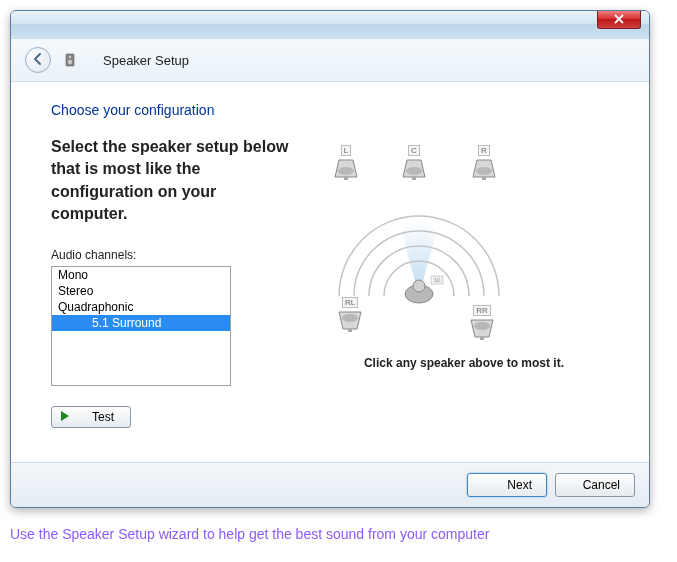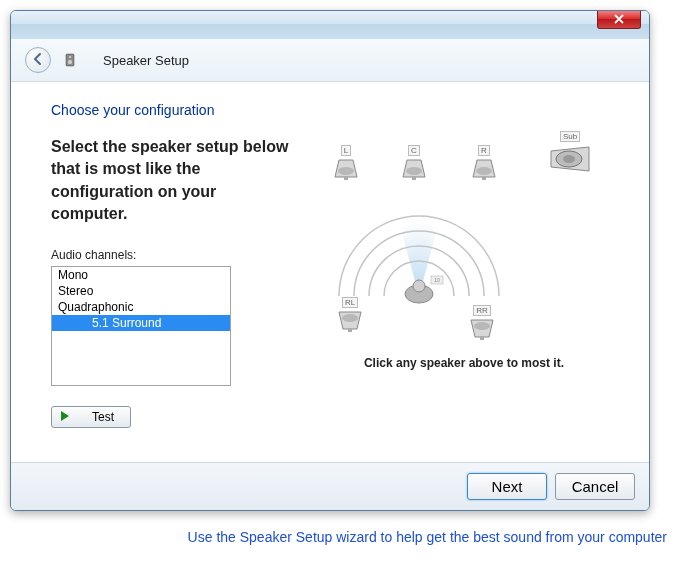--- a/index.html
+++ b/index.html
@@ -180,33 +180,32 @@
       display: flex;
       justify-content: flex-end;
       gap: 8px;
     }
     .wiz-btn {
       min-width: 80px;
       padding: 4px 14px;
       background: linear-gradient(to bottom, #fdfdfd, #e6ebf0);
       border: 1px solid #8a98a5;
       border-radius: 3px;
-      font-size: 15px;
-      cursor: pointer;
-      text-align: center;
+      font-size: 12px;
+      cursor: pointer;
+      text-align: right;
     }
     .wiz-btn.primary {
       border: 1px solid #3d87c7;
       box-shadow: 0 0 2px #6ab0e8;
     }
     .caption {
       margin-top: 18px;
       font-size: 14px;
-      color: #1d4ed8;
-      text-align: right;
+      color: #8b5cf6;
     }
   </style>
 </head>
 <body>
 
 <div class="window">
 
   <div class="titlebar">
     <div class="close-btn">
       <span>
@@ -274,30 +273,20 @@
             <path d="M20 120 A80 80 0 0 1 180 120" stroke="#c4c4c4" stroke-width="1.5" fill="none"></path>
             <path d="M35 120 A65 65 0 0 1 165 120" stroke="#c4c4c4" stroke-width="1.5" fill="none"></path>
             <path d="M50 120 A50 50 0 0 1 150 120" stroke="#c4c4c4" stroke-width="1.5" fill="none"></path>
             <path d="M65 120 A35 35 0 0 1 135 120" stroke="#c4c4c4" stroke-width="1.5" fill="none"></path>
             <ellipse cx="100" cy="118" rx="14" ry="9" fill="#b8b8b8" stroke="#888"></ellipse>
             <circle cx="100" cy="110" r="6" fill="#d0d0d0" stroke="#888"></circle>
             <rect x="112" y="100" width="12" height="8" fill="#eee" stroke="#aaa" stroke-width="0.5"></rect>
             <text x="118" y="106" font-size="5" fill="#888" text-anchor="middle">10</text>
           </svg>
 
-          <div class="spk sub">
-            <div class="spk-lbl">Sub</div>
-            <div class="spk-icon">
-              <svg viewBox="0 0 46 32">
-                  <path d="M4 8 L42 4 L42 28 L4 24 Z" fill="#d8d8d8" stroke="#888"></path>
-                  <ellipse cx="22" cy="16" rx="13" ry="8" fill="#bcbcbc" stroke="#777"></ellipse>
-                  <ellipse cx="22" cy="16" rx="6" ry="4" fill="#999"></ellipse>
-                </svg>
-            </div>
-          </div>
 
           <div class="spk fl">
             <div class="spk-lbl">L</div>
             <div class="spk-icon">
               <svg viewBox="0 0 26 24">
                   <path d="M6 3 L20 3 L24 20 L2 20 Z" fill="#d8d8d8" stroke="#888"></path>
                   <ellipse cx="13" cy="14" rx="8" ry="4" fill="#b8b8b8"></ellipse>
                   <rect x="11" y="20" width="4" height="3" fill="#aaa"></rect>
                 </svg>
             </div>

